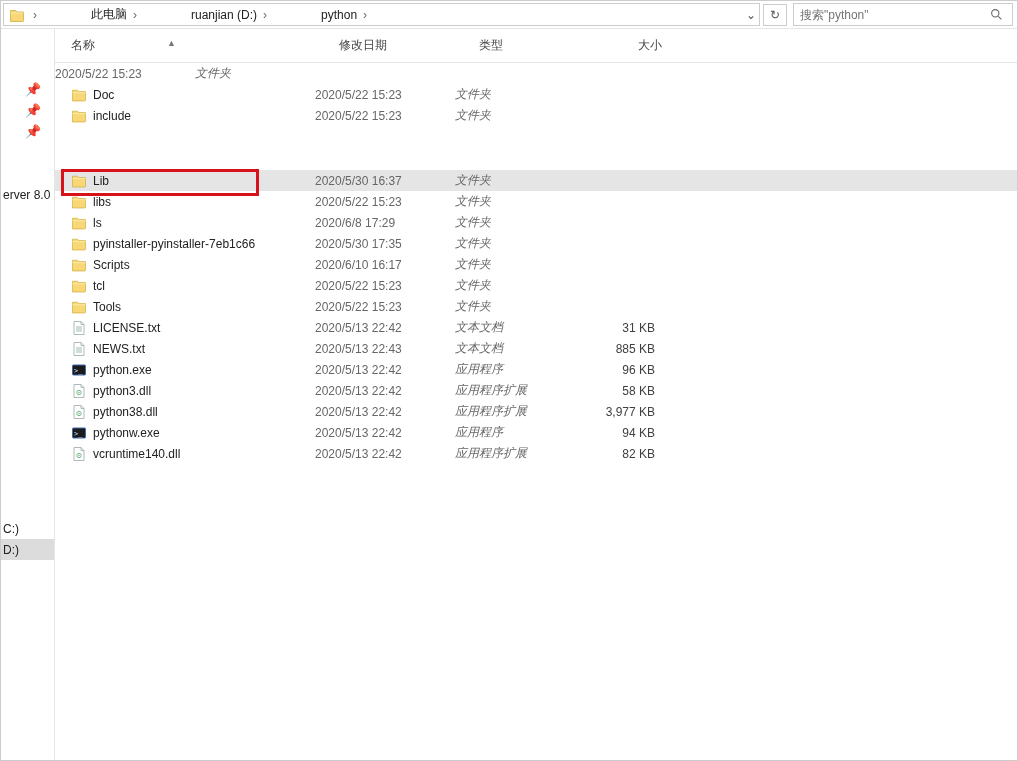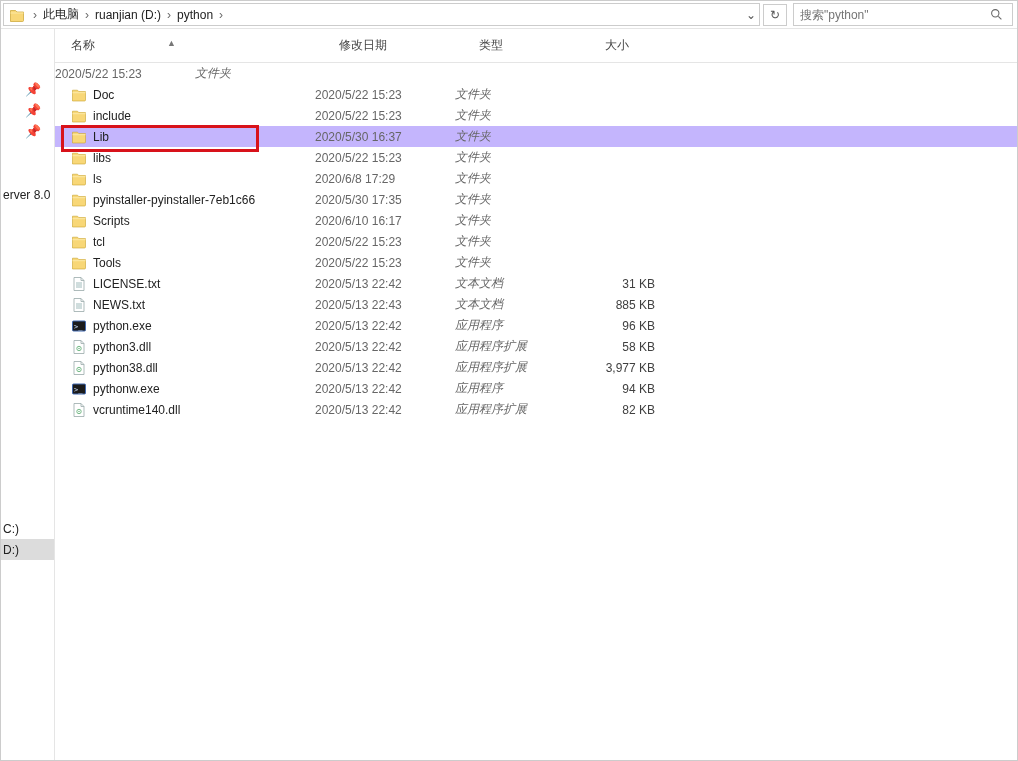--- a/index.html
+++ b/index.html
@@ -2,21 +2,21 @@
 <html><head>
 <meta charset="utf-8">
 <style>
   html,body{margin:0;padding:0;font-family:"Microsoft YaHei","Segoe UI",Arial,sans-serif;font-size:12px;color:#222;background:#fff;}
   *{box-sizing:border-box;}
   .win{width:1018px;height:761px;display:flex;flex-direction:column;border:1px solid #ccc;background:#fff;overflow:hidden;}
   .addr-row{height:28px;background:#fff;border-bottom:1px solid #e5e5e5;display:flex;align-items:center;}
   .breadcrumb{flex:0 0 757px;display:flex;align-items:center;height:23px;margin:2px 0 2px 2px;border:1px solid #ccc;background:#fff;}
   .breadcrumb .folder-icon{width:18px;height:18px;margin:0 4px;display:flex;align-items:center;justify-content:center;}
   .breadcrumb .sep{color:#6a6a6a;padding:0 3px;}
-  .breadcrumb .crumb{padding:0 3px;white-space:nowrap;}
+  .breadcrumb .crumb{padding:0 3px;white-space:nowrap;margin-left:48px;}
   .breadcrumb .chev{padding:0 3px;color:#555;}
   .nav-btns{display:flex;align-items:center;}
   .nav-btn{width:24px;height:22px;margin-left:3px;border:1px solid #ccc;background:#fff;display:flex;align-items:center;justify-content:center;color:#555;}
   .search{margin:2px 4px 2px 6px;flex:1;height:23px;border:1px solid #ccc;background:#fff;display:flex;align-items:center;}
   .search input{flex:1;border:none;outline:none;font-size:12px;padding:0 6px;font-family:inherit;color:#999;}
   .search .sicon{width:22px;text-align:center;color:#666;}
   .body-row{flex:1;display:flex;min-height:0;}
   .tree{width:54px;flex:0 0 54px;border-right:1px solid #e5e5e5;background:#fff;padding-top:50px;overflow:hidden;}
   .tree .pin{height:21px;display:flex;align-items:center;justify-content:flex-end;padding-right:12px;color:#8a8a8a;font-size:13px;}
   .tree .label{height:21px;display:flex;align-items:center;padding-left:2px;white-space:nowrap;overflow:hidden;}
@@ -24,21 +24,21 @@
   .list{flex:1;display:flex;flex-direction:column;overflow:hidden;}
   .header{height:34px;border-bottom:1px solid #e5e5e5;display:flex;align-items:center;color:#444;}
   .header .col{position:relative;font-family:Liberation Serif, serif;}
   .header .sort{position:absolute;top:1px;left:112px;color:#777;font-size:9px;}
   .col-name{width:260px;padding-left:16px;}
   .col-date{width:140px;margin-left:24px;}
   .col-type{width:126px;}
   .col-size{width:90px;text-align:right;padding-right:16px;}
   .rows{overflow-y:auto;}
   .row{height:21px;display:flex;align-items:center;white-space:nowrap;position:relative;}
-  .row.sel{background:#c4b5fd;}
+  .row.sel{background:#e5e5e5;margin-top:44px;}
   .row.hl::after{content:"";position:absolute;left:6px;top:-1px;width:192px;height:21px;border:3px solid #d8121a;pointer-events:none;}
   .cell-name{width:260px;padding-left:16px;display:flex;align-items:center;}
   .cell-date{width:140px;color:#666;}
   .cell-type{width:126px;color:#666;font-style:italic;}
   .cell-size{width:90px;text-align:right;color:#404040;padding-right:16px;}
   .ficon{width:16px;height:16px;margin-right:6px;flex:0 0 16px;}
   svg{display:block;}
 </style>
 </head>
 <body>
@@ -88,21 +88,21 @@
       <div style="height:313px"></div>
       <div class="label">C:)</div>
       <div class="label sel">D:)</div>
     </div>
 
     <div class="list">
       <div class="header">
         <div class="col col-name"><span>名称</span><span class="sort">▲</span></div>
         <div class="col col-date">修改日期</div>
         <div class="col col-type">类型</div>
-        <div class="col col-size" style="text-align:left;padding-right:0">大小</div>
+        <div class="col col-size" style="text-align:center;padding-right:0">大小</div>
       </div>
       <div class="rows" id="rows">
           <div class="row">
             <div class="cell-date">2020/5/22 15:23</div>
             <div class="cell-type">文件夹</div>
             <div class="cell-size"></div>
           </div>
           <div class="row">
             <div class="cell-name">
               <span class="ficon">

